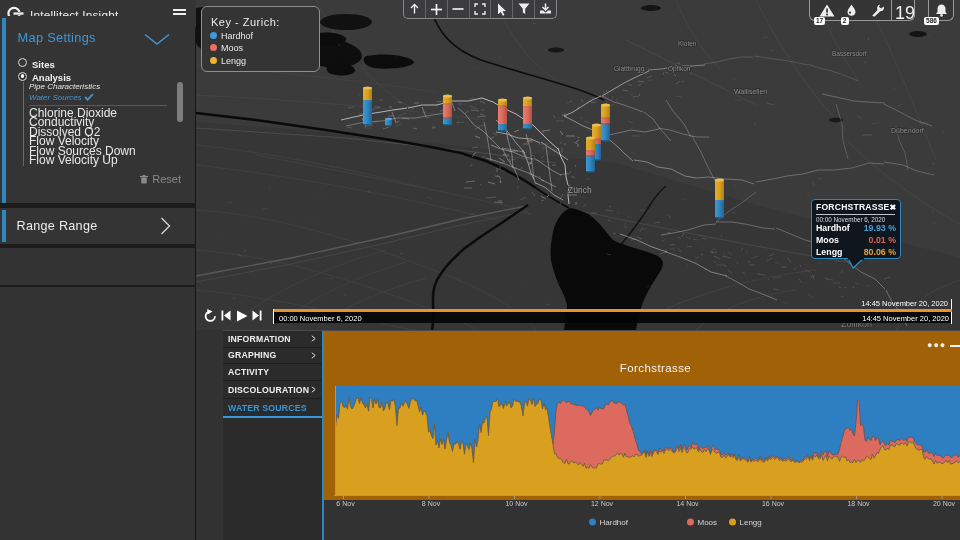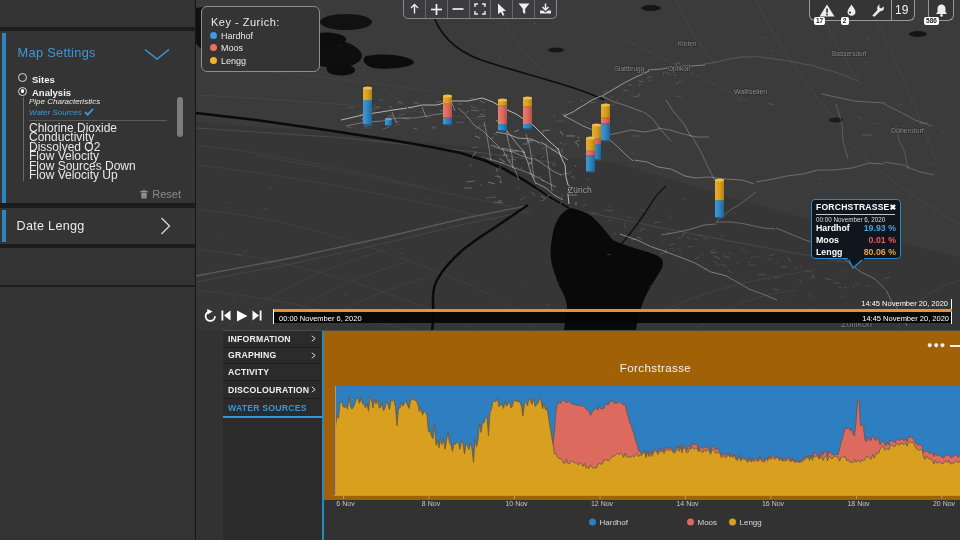--- a/index.html
+++ b/index.html
@@ -74,23 +74,36 @@
 #pc-dots { left:704px; top:9px; color:#f0f0f0; position:absolute; letter-spacing:1px; font-size:9px; }
 #pc-min { left:727px; top:14px; width:10px; height:2px; background:#f0f0f0; position:absolute; }
 #pc-max { left:748px; top:6.5px; width:9px; height:8.5px; border:1.5px solid #f0f0f0; position:absolute; }
 #c-title { left:101px; top:31px; width:663px; text-align:center; font-size:11.5px; color:#f2f2f2;
   letter-spacing:0.4px; position:absolute; }
 </style></head>
 <body>
 <div id="root">
 
 <div id="sidebar" class="abs">
+  <div id="sb-hdr" class="abs">
+    <svg class="logo abs" width="20" height="18" viewBox="0 0 20 18">
+      <circle cx="8" cy="8.5" r="5.6" fill="none" stroke="#f0f0f0" stroke-width="2.2"></circle>
+      <rect x="10" y="6.9" width="5" height="3.2" fill="#353535"></rect>
+      <rect x="7.5" y="7.4" width="10" height="2.3" fill="#f0f0f0"></rect>
+    </svg>
+    <div id="sb-title" class="abs">Intellitect Insight</div>
+    <svg class="abs" width="13" height="10" viewBox="0 0 13 10" style="left:173px;top:9px">
+      <rect x="0" y="0" width="13" height="2" fill="#f0f0f0"></rect>
+      <rect x="0" y="4" width="13" height="2" fill="#f0f0f0"></rect>
+      <rect x="0" y="8" width="13" height="2" fill="#f0f0f0"></rect>
+    </svg>
+  </div>
   <div class="gap abs" style="top:27px;height:4px"></div>
 
-  <div class="section abs" style="top:31px;height:208px">
+  <div class="section abs" style="top:16px;height:208px">
     <div class="bluebar"></div>
     <div id="ms-title" class="abs">Map Settings</div>
     <svg class="abs" width="26" height="13" viewBox="0 0 26 13" style="left:144px;top:17px">
       <polyline points="1,1.5 13,11 25,1.5" fill="none" stroke="#3f97d4" stroke-width="1.4"></polyline>
     </svg>
     <div class="radio" style="left:18px;top:42px"></div>
     <div class="rlbl" style="left:32px;top:42.5px">Sites</div>
     <div class="radio on" style="left:18px;top:55.5px"></div>
     <div class="rlbl" style="left:32px;top:56px">Analysis</div>
     <div class="vguide"></div>
@@ -114,21 +127,21 @@
       <svg width="8" height="9" viewBox="0 0 8 9" style="vertical-align:-1px;margin-right:4px">
         <rect x="1.2" y="2.4" width="5.6" height="6" rx="0.8" fill="#8a8a8a"></rect>
         <rect x="0" y="1" width="8" height="1.2" fill="#8a8a8a"></rect>
         <rect x="2.6" y="0" width="2.8" height="1.2" fill="#8a8a8a"></rect>
       </svg>Reset</div>
   </div>
   <div class="gap abs" style="top:203px;height:5px"></div>
 
   <div class="section abs" style="top:208px;height:36px">
     <div class="bluebar"></div>
-    <div class="sec-title" style="top:11px">Date Lengg</div>
+    <div class="sec-title" style="top:11px">Range Range</div>
     <svg class="chev-r" width="11" height="18" viewBox="0 0 11 18" style="top:9px">
       <polyline points="1.5,1 9.5,9 1.5,17" fill="none" stroke="#d8d8d8" stroke-width="1.3"></polyline>
     </svg>
   </div>
   <div class="gap abs" style="top:244px;height:4px"></div>
 
   <div class="gap abs" style="top:285px;height:2px"></div>
 </div>
 
 <div id="map" class="abs">
@@ -720,21 +733,21 @@
       <circle cx="8" cy="10.6" r="1" fill="#333"></circle>
     </svg>
     <svg class="abs" width="9" height="12" viewBox="0 0 9 12" style="left:37px;top:4px">
       <path d="M4.5,0.5 C6,3 8.5,5.5 8.5,8 C8.5,10.2 6.7,11.8 4.5,11.8 C2.3,11.8 0.5,10.2 0.5,8 C0.5,5.5 3,3 4.5,0.5 Z" fill="#ededed"></path>
       <circle cx="3" cy="8.6" r="1.1" fill="#353535"></circle>
     </svg>
     <svg class="abs" width="14" height="13" viewBox="0 0 14 13" style="left:61px;top:4px">
       <path d="M1.2,11.8 L6.5,6 C5.5,3.8 6.5,1.2 9,0.5 L8,3 L10.2,4.6 L12.6,2.6 C13.6,5 12,7.6 9.2,7.2 L3.4,12.8 Z" fill="#ededed"></path>
     </svg>
     <div class="abs" style="left:81px;top:0;width:1px;height:20px;background:#999"></div>
-    <div class="abs" style="left:85px;top:3px;width:20px;font-size:12px;color:#f2f2f2;text-align:left">19</div>
+    <div class="abs" style="left:85px;top:3px;width:20px;font-size:18px;color:#f2f2f2;text-align:left">19</div>
     <div class="badge" style="left:4px;top:17px;width:11px">17</div>
     <div class="badge" style="left:30.5px;top:17px;width:8px">2</div>
   </div>
   <div id="alert2" class="abs">
     <svg class="abs" width="13" height="13" viewBox="0 0 13 13" style="left:6px;top:4px">
       <path d="M6.5,0.5 C8.8,0.5 10.5,2.2 10.5,4.8 L10.5,8 L12,10 L1,10 L2.5,8 L2.5,4.8 C2.5,2.2 4.2,0.5 6.5,0.5 Z" fill="#ededed"></path>
       <circle cx="6.5" cy="11.4" r="1.3" fill="#ededed"></circle>
     </svg>
     <div class="badge" style="left:-5px;top:17px;width:15px">586</div>
   </div>

